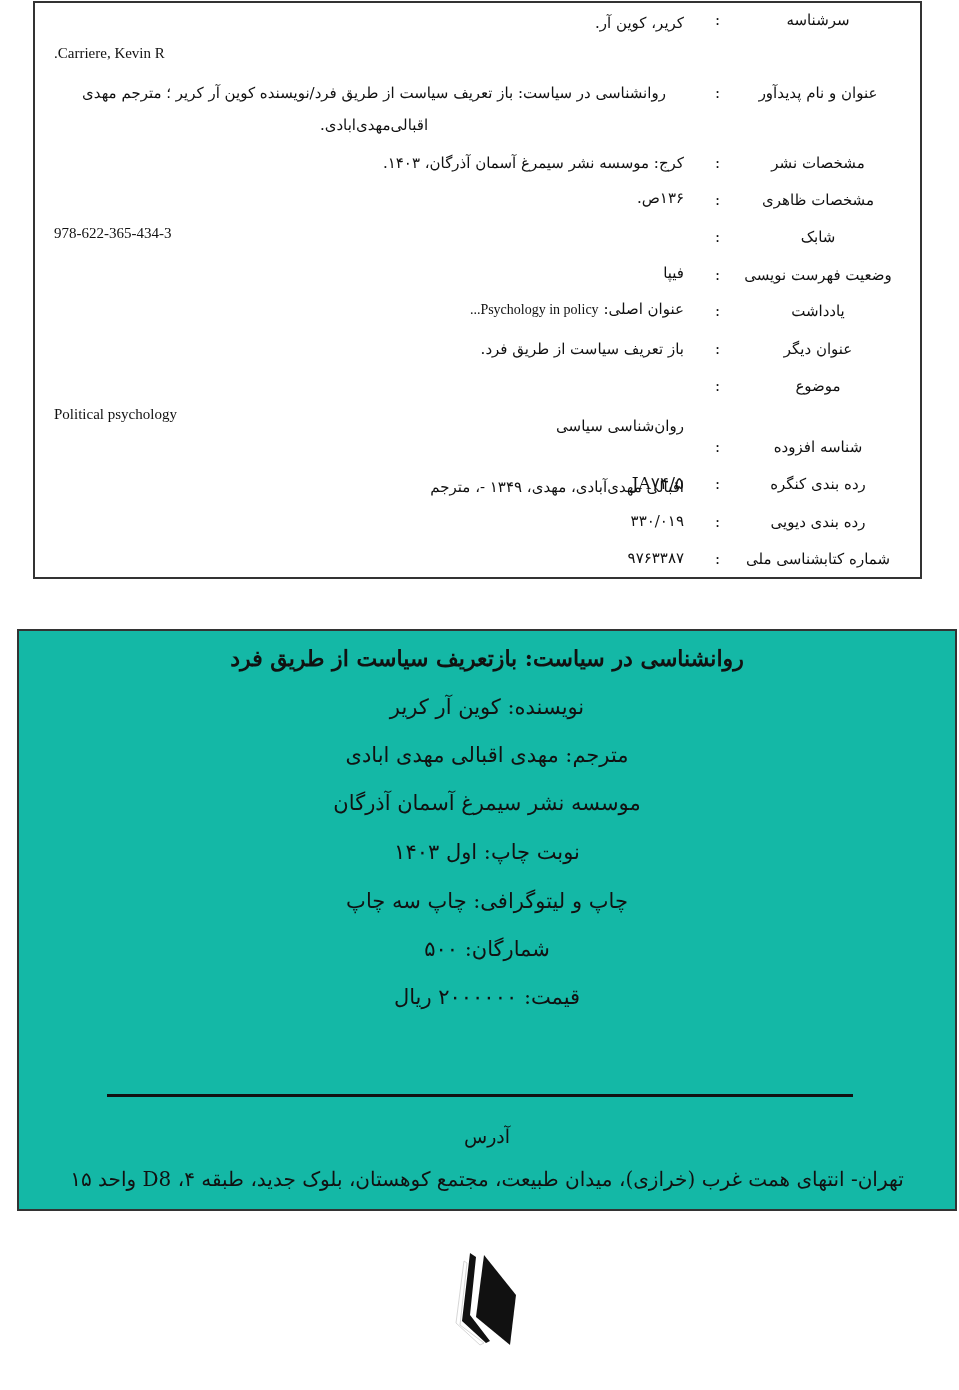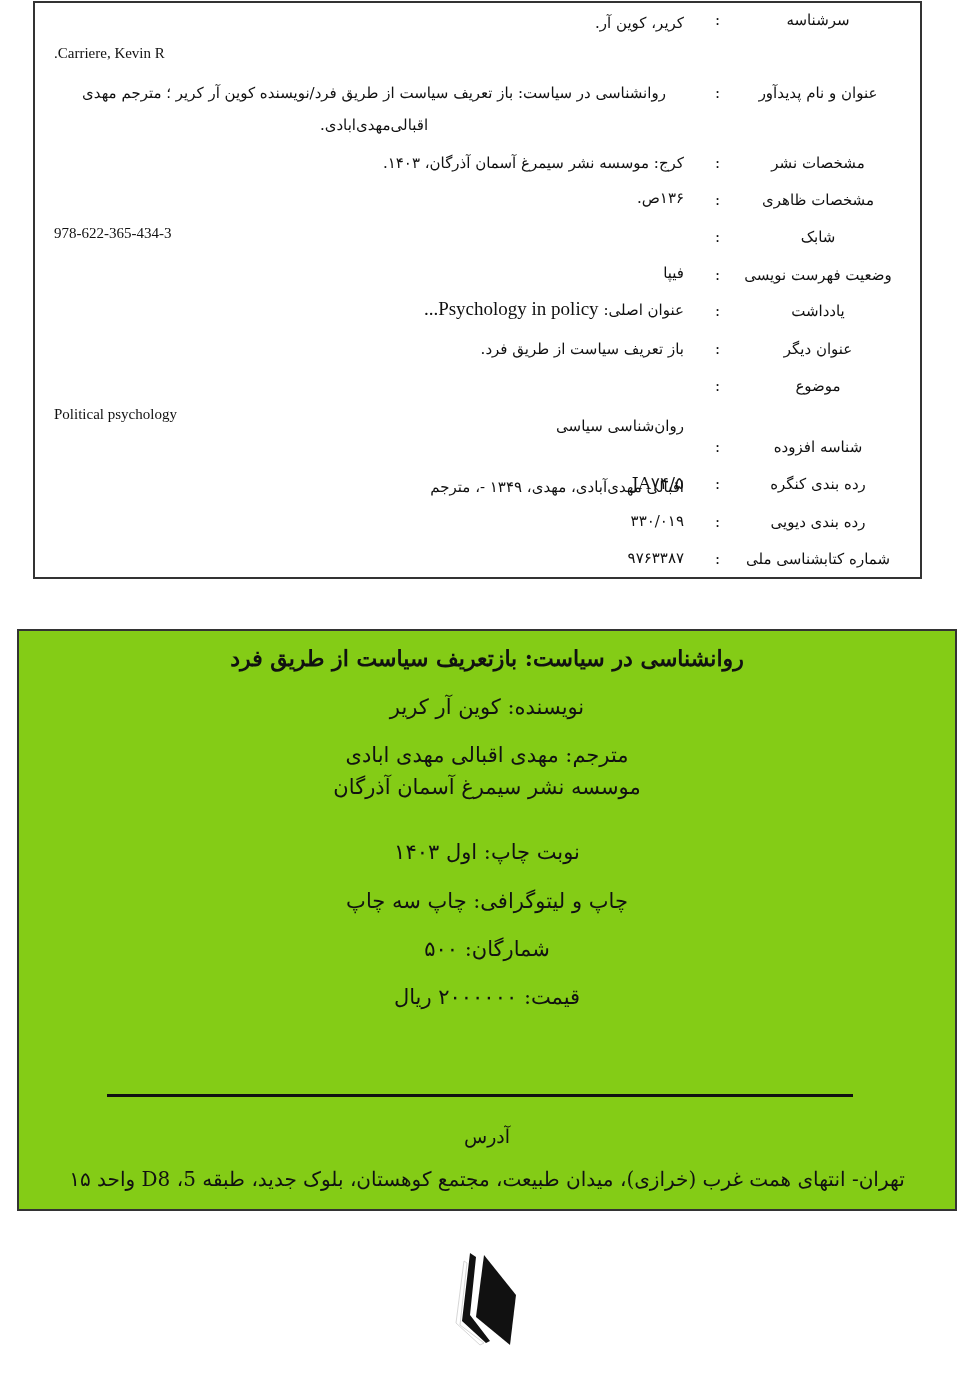--- a/index.html
+++ b/index.html
@@ -20,25 +20,25 @@
       font-size: 15px; white-space: nowrap;
     }
     .row .colon {
       position: absolute; right: 200px; font-size: 15px;
     }
     .row .value {
       position: absolute; right: 236px; width: 630px; 
       font-size: 15px; line-height: 32px; white-space: nowrap;
     }
     .row .value.wrap { white-space: normal; text-align: center; line-height: 32px; }
-    .latin { font-family: "Liberation Serif", "DejaVu Serif", serif; font-size: 19px; direction: ltr; unicode-bidi: embed; }
+    .latin { font-family: "Liberation Serif", "DejaVu Serif", serif; font-size: 14px; direction: ltr; unicode-bidi: embed; }
 
     .colophon-box {
       position: absolute; left: 17px; top: 629px; width: 936px; height: 578px;
-      border: 2px solid #333; background: #84cc16; direction: rtl; text-align: center;
+      border: 2px solid #333; background: #14b8a6; direction: rtl; text-align: center;
     }
     .colophon-line {
       position: absolute; left: 0; right: 0; text-align: center; font-size: 21px; white-space: nowrap;
     }
     .colophon-title { font-weight: bold; font-size: 22px; }
     .divider {
       position: absolute; left: 88px; right: 102px; top: 463px; height: 3px; background: #111;
     }
     .logo {
       position: absolute; left: 450px; top: 1245px; width: 75px; height: 105px;
@@ -134,28 +134,28 @@
     <span class="label" style="line-height:32px;margin-left:48px;">شماره کتابشناسی ملی</span>
     <span class="colon" style="line-height:32px;">:</span>
     <span class="value" style="line-height:30px;">۹۷۶۳۳۸۷</span>
   </div>
 </div>
 
 <div class="colophon-box">
   <div class="colophon-line colophon-title" style="top:14px;">روانشناسی در سیاست: بازتعریف سیاست از طریق فرد</div>
   <div class="colophon-line" style="top:112px;">مترجم: مهدی اقبالی مهدی ابادی</div>
   <div class="colophon-line" style="top:64px;">نویسنده: کوین آر کریر</div>
-  <div class="colophon-line" style="top:144px;">موسسه نشر سیمرغ آسمان آذرگان</div>
+  <div class="colophon-line" style="top:160px;">موسسه نشر سیمرغ آسمان آذرگان</div>
   <div class="colophon-line" style="top:209px;">نوبت چاپ: اول ۱۴۰۳</div>
   <div class="colophon-line" style="top:258px;">چاپ و لیتوگرافی: چاپ سه چاپ</div>
   <div class="colophon-line" style="top:306px;">شمارگان: ۵۰۰</div>
   <div class="colophon-line" style="top:354px;">قیمت: ۲۰۰۰۰۰۰ ریال</div>
   <div class="divider"></div>
   <div class="colophon-line" style="top:494px; font-size:19px;">آدرس</div>
-  <div class="colophon-line" style="top:536px; font-size:20px;">تهران- انتهای همت غرب (خرازی)، میدان طبیعت، مجتمع کوهستان، بلوک جدید، طبقه 5، D8 واحد ۱۵</div>
+  <div class="colophon-line" style="top:536px; font-size:20px;">تهران- انتهای همت غرب (خرازی)، میدان طبیعت، مجتمع کوهستان، بلوک جدید، طبقه ۴، D8 واحد ۱۵</div>
 </div>
 
 <div class="logo">
   <svg width="75" height="105" viewBox="0 0 75 105" xmlns="http://www.w3.org/2000/svg">
     <polygon points="6,78 14,16 17,18 10,80 34,98 30,100" fill="#ffffff" stroke="#cccccc" stroke-width="0.8"></polygon>
     <polygon points="12,76 20,8 26,12 20,70 40,96 36,98" fill="#111111"></polygon>
     <polygon points="26,72 34,10 66,50 60,100" fill="#111111"></polygon>
   </svg>
 </div>
 

